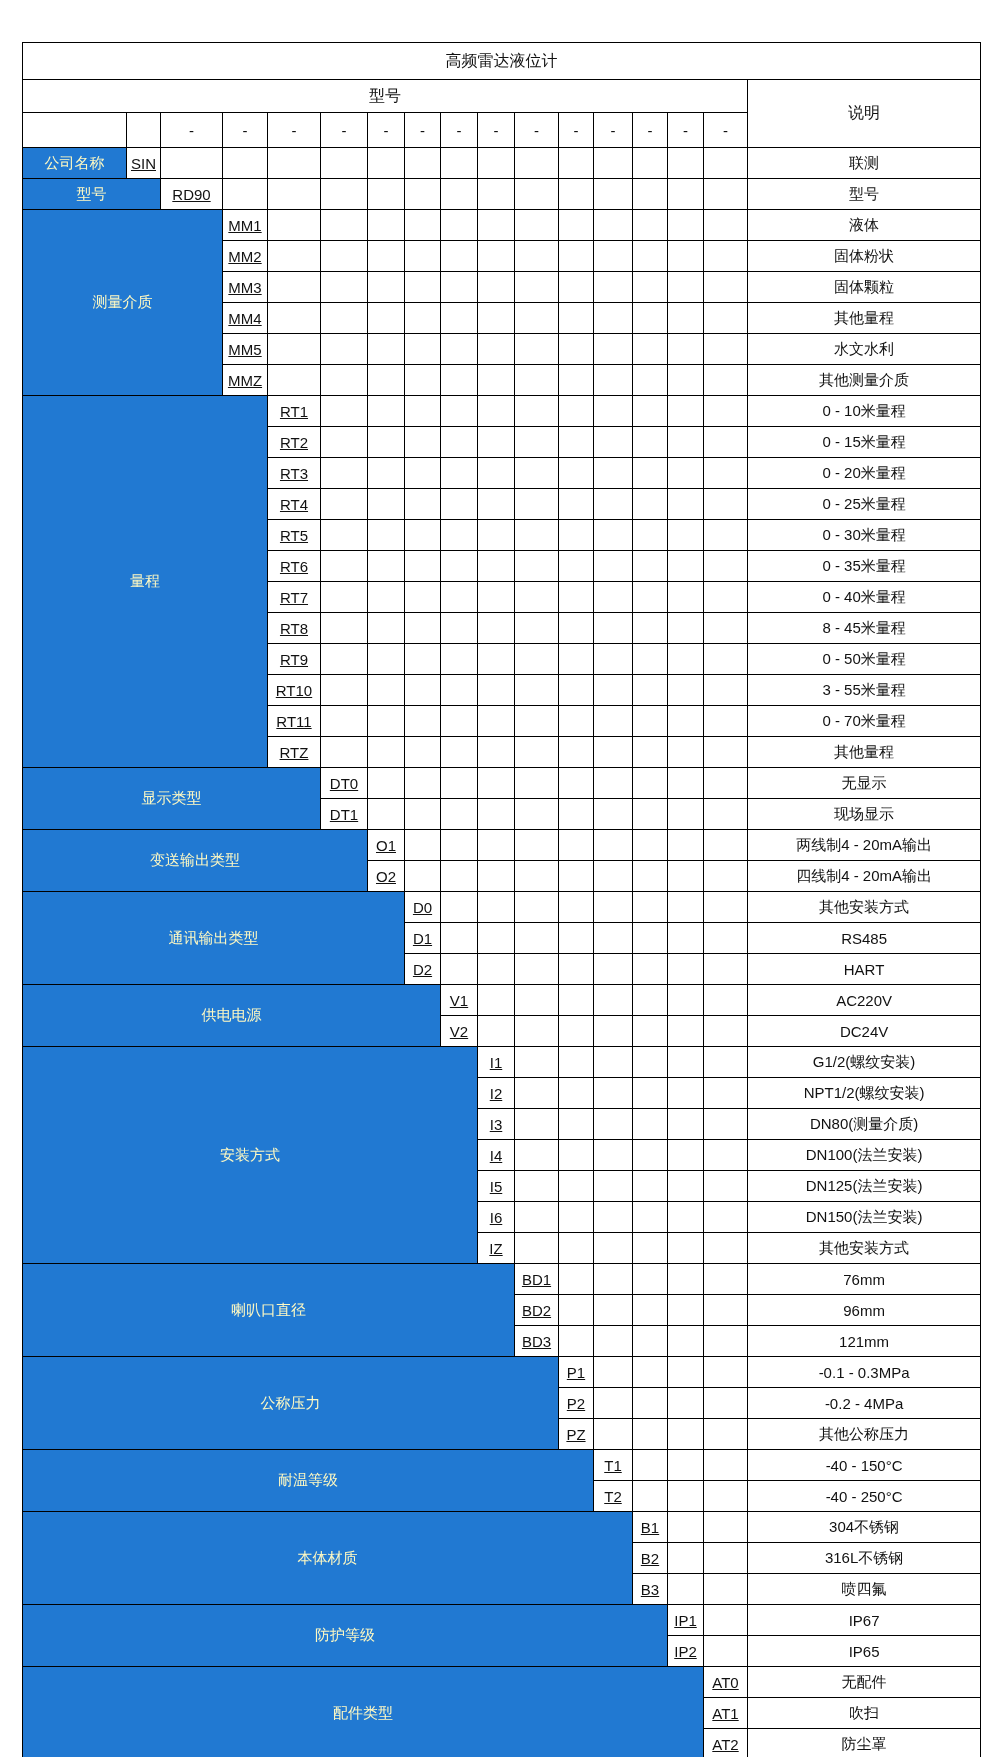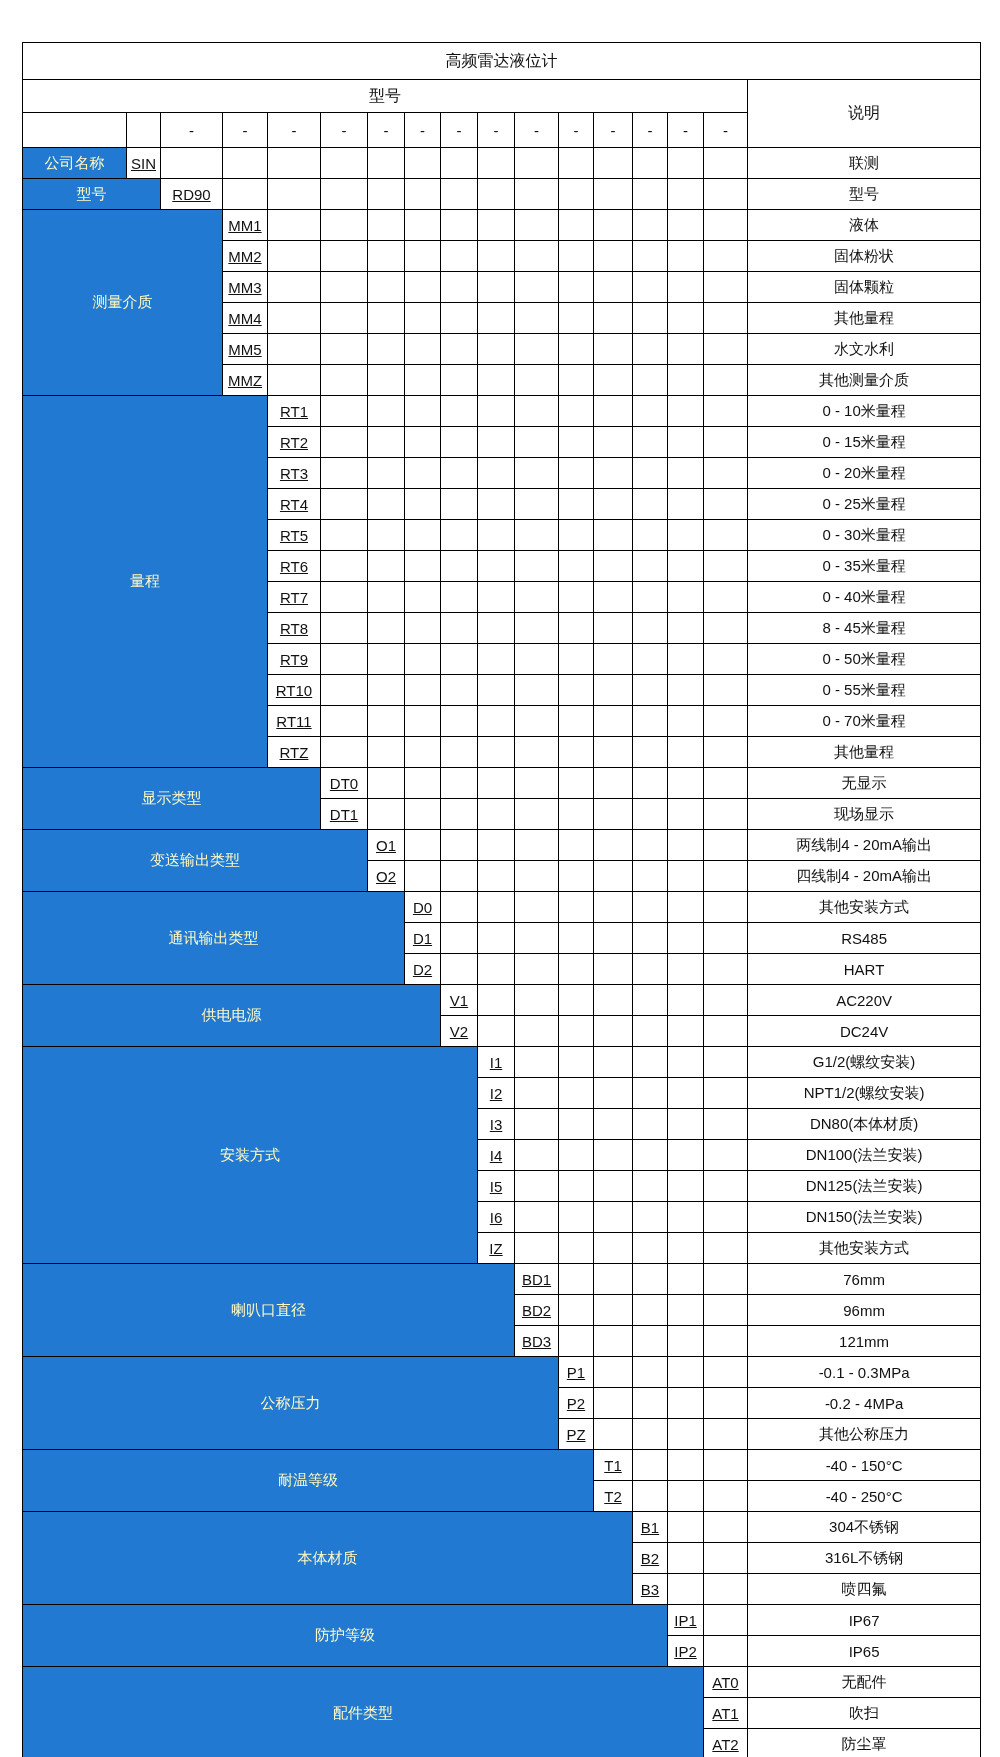--- a/index.html
+++ b/index.html
@@ -361,21 +361,21 @@
         <td></td>
         <td></td>
         <td></td>
         <td></td>
         <td></td>
         <td></td>
         <td></td>
         <td></td>
         <td></td>
         <td></td>
-        <td class="desc">0 - 55米量程</td>
+        <td class="desc">3 - 55米量程</td>
       </tr>
       <tr class="data-row">
         <td class="code">RT11</td>
         <td></td>
         <td></td>
         <td></td>
         <td></td>
         <td></td>
         <td></td>
         <td></td>
@@ -538,21 +538,21 @@
         <td class="desc">NPT1/2(螺纹安装)</td>
       </tr>
       <tr class="data-row">
         <td class="code">I3</td>
         <td></td>
         <td></td>
         <td></td>
         <td></td>
         <td></td>
         <td></td>
-        <td class="desc">DN80(本体材质)</td>
+        <td class="desc">DN80(测量介质)</td>
       </tr>
       <tr class="data-row">
         <td class="code">I4</td>
         <td></td>
         <td></td>
         <td></td>
         <td></td>
         <td></td>
         <td></td>
         <td class="desc">DN100(法兰安装)</td>

